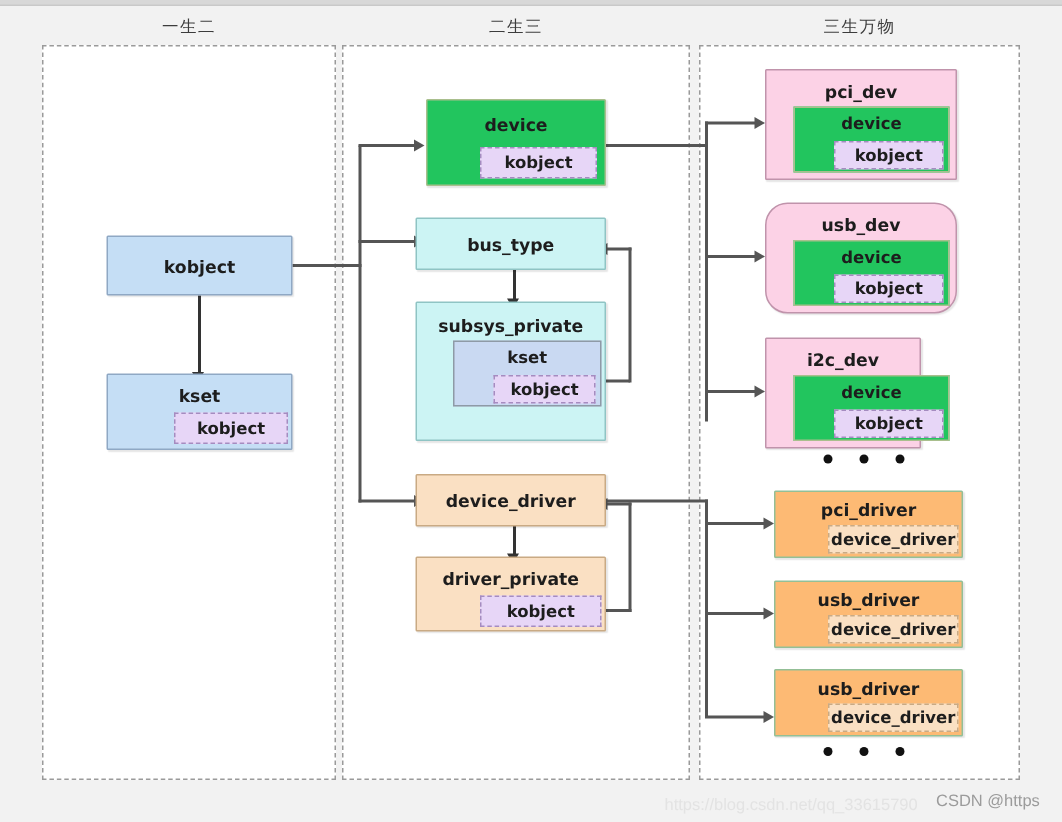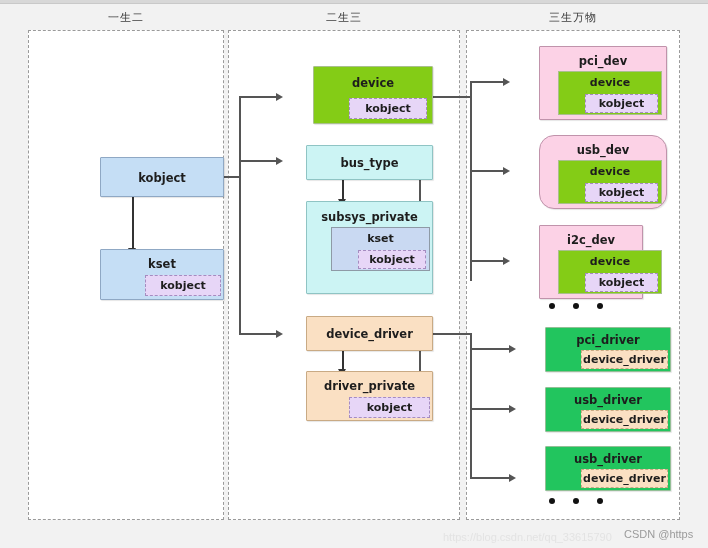--- a/index.html
+++ b/index.html
@@ -49,21 +49,20 @@
     position: absolute;
     box-sizing: border-box;
     border: 1px solid #9b8e8e;
     border-radius: 1px;
     font-size: 11.5px;
     font-weight: bold;
     color: #1d1d1d;
     text-align: center;
     font-family: "DejaVu Sans", "Liberation Sans", sans-serif;
     box-shadow: 1px 1px 1px rgba(0,0,0,0.10);
-    margin-left: 29px;
   }
   .node > .node-title {
     position: absolute;
     left: 0; right: 0;
     text-align: center;
     font-size: 11.5px;
     font-weight: bold;
     color: #1d1d1d;
     white-space: nowrap;
   }
@@ -79,25 +78,25 @@
     line-height: 1;
     display: flex;
     align-items: center;
     justify-content: center;
   }
   .nested.solid { border: 1px solid #8e9aa6; }
 
   
   .c-blue   { background: #c5def5; border-color: #8fa8c4; }
   .c-purple { background: #e7d6f7; border-color: #a58cc0; }
-  .c-green  { background: #84cc16; border-color: #a9bf8d; }
+  .c-green  { background: #22c55e; border-color: #a9bf8d; }
   .c-cyan   { background: #ccf4f4; border-color: #8fc4c4; }
   .c-orange { background: #fae0c3; border-color: #c9aa84; }
   .c-pink   { background: #fcd2e6; border-color: #c093ab; }
-  .c-lgreen { background: #22c55e; border-color: #93bf96; }
+  .c-lgreen { background: #fdba74; border-color: #93bf96; }
   .c-kset   { background: #c9d9f2; border-color: #8fa8c4; }
 
   
   .line {
     position: absolute;
     background: #555555;
   }
   .line.h { height: 2px; }
   .line.v { width: 2px; }
   .arrow {

